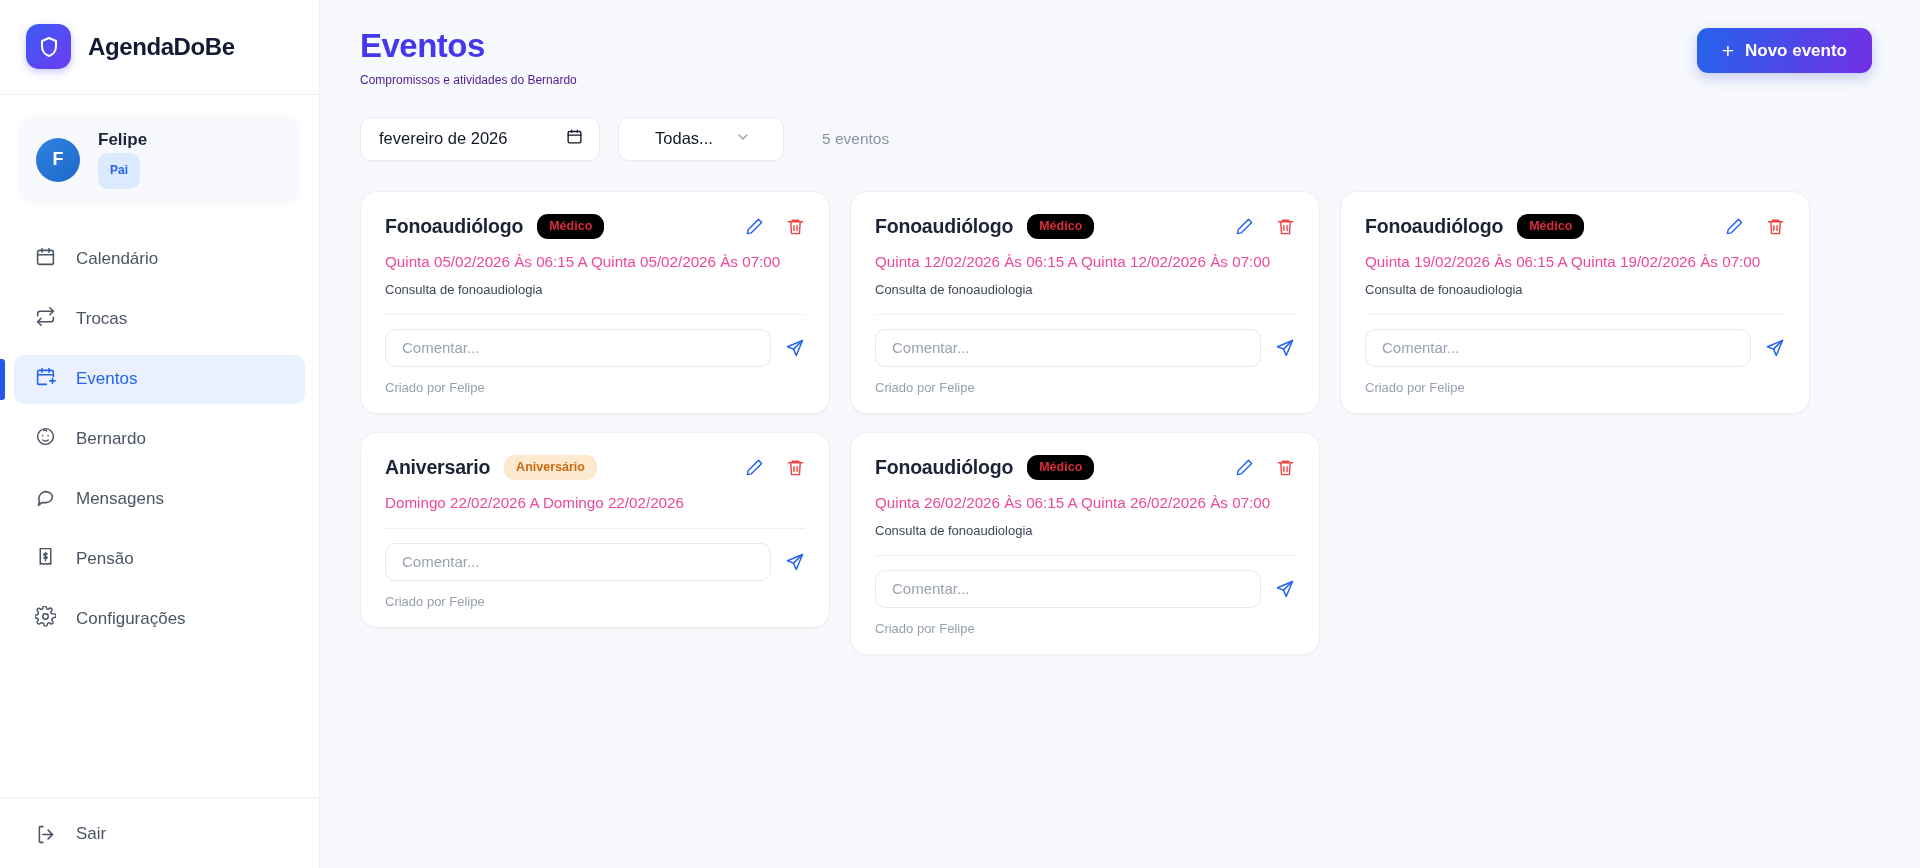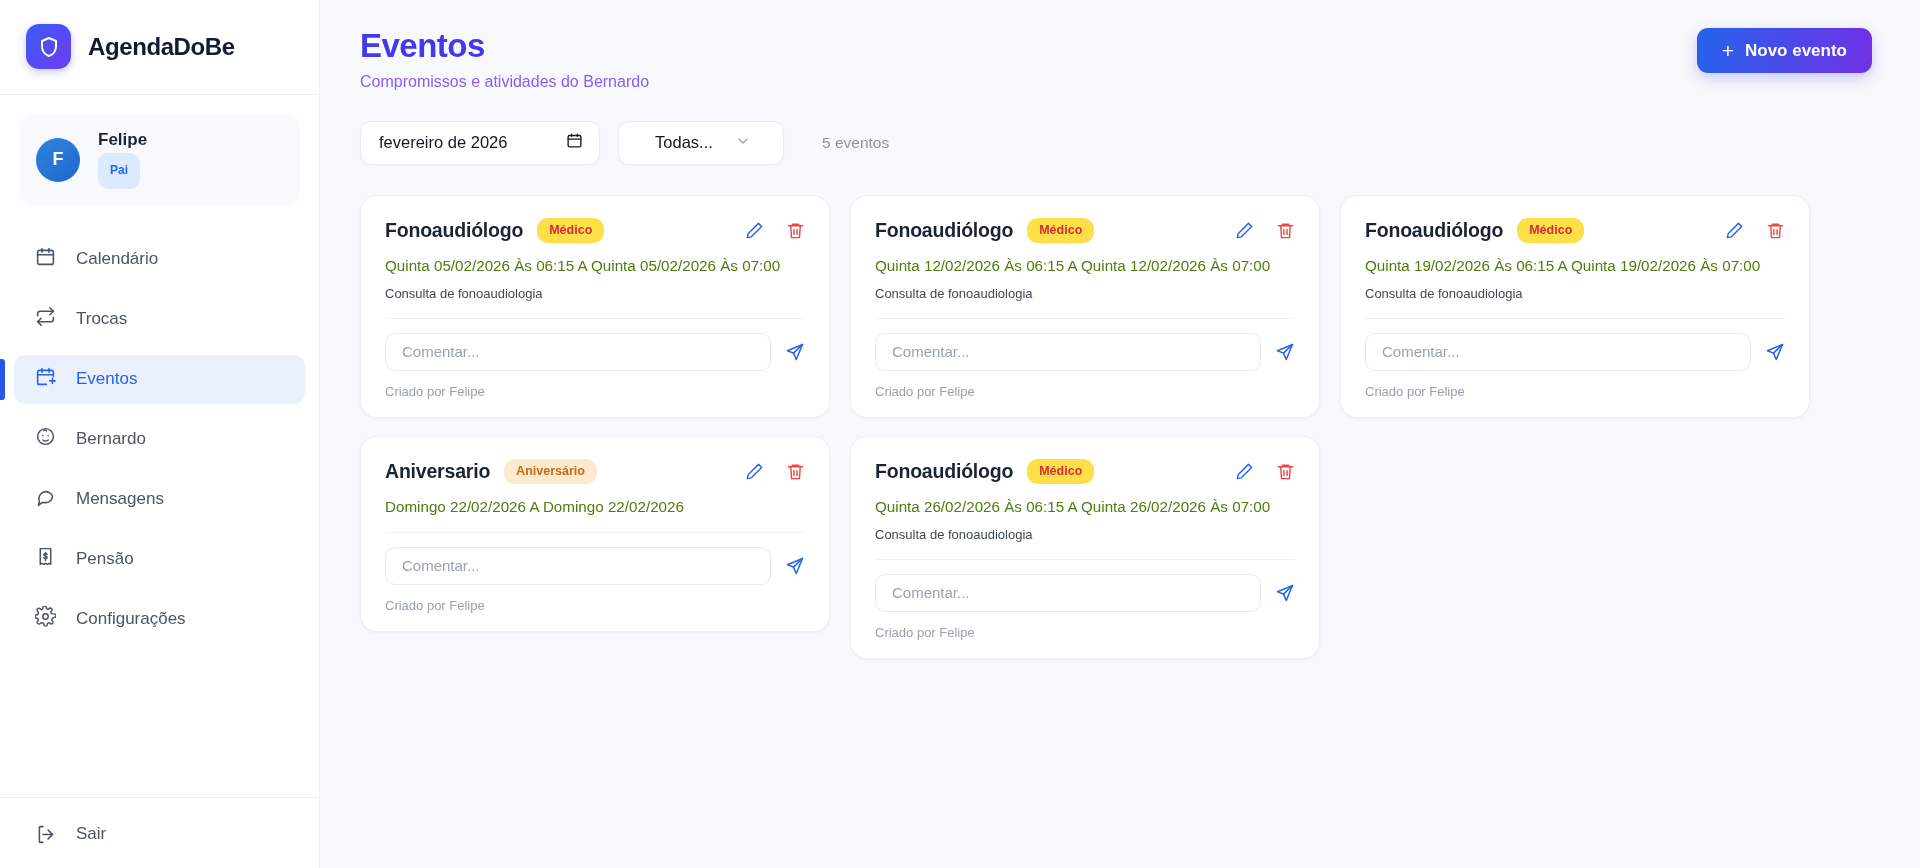--- a/index.html
+++ b/index.html
@@ -143,22 +143,22 @@
   }
   .page-title {
     font-size: 33px;
     font-weight: 700;
     color: #4338ec;
     letter-spacing: -0.5px;
     line-height: 1.12;
   }
   .page-sub {
     margin-top: 8px;
-    font-size: 16px;
-    color: #8b5cf6;
+    font-size: 12px;
+    color: #4c1d95;
   }
   .btn-primary {
     display: inline-flex;
     align-items: center;
     gap: 11px;
     background: linear-gradient(100deg, #2563eb 0%, #7130e6 100%);
     color: #fff;
     border: none;
     border-radius: 11px;
     padding: 0 25px;
@@ -232,40 +232,40 @@
     white-space: nowrap;
   }
   .badge {
     font-size: 12.5px;
     font-weight: 600;
     padding: 4px 12px;
     border-radius: 11px;
     white-space: nowrap;
     line-height: 1.35;
   }
-  .badge-medico { background: #fde047; color: #d82c3c; }
+  .badge-medico { background: #000000; color: #d82c3c; }
   .badge-aniversario { background: #fde9cd; color: #c96a12; }
   .card-actions {
     margin-left: auto;
     display: flex;
     align-items: center;
     gap: 22px;
   }
   .icon-btn {
     background: none; border: none; padding: 0;
     cursor: pointer; line-height: 0;
   }
   .icon-btn svg { width: 19px; height: 19px; display: block; }
   .edit-icon  { color: #2563eb; }
   .trash-icon { color: #ef4444; }
 
   .card-date {
     margin-top: 14px;
     font-size: 15.2px;
-    color: #4d7c0f;
+    color: #ec4899;
     white-space: nowrap;
   }
   .card-desc {
     margin-top: 12px;
     font-size: 13px;
     color: #3e4757;
   }
   .card-divider {
     margin: 17px 0 0 0;
     border: none;

